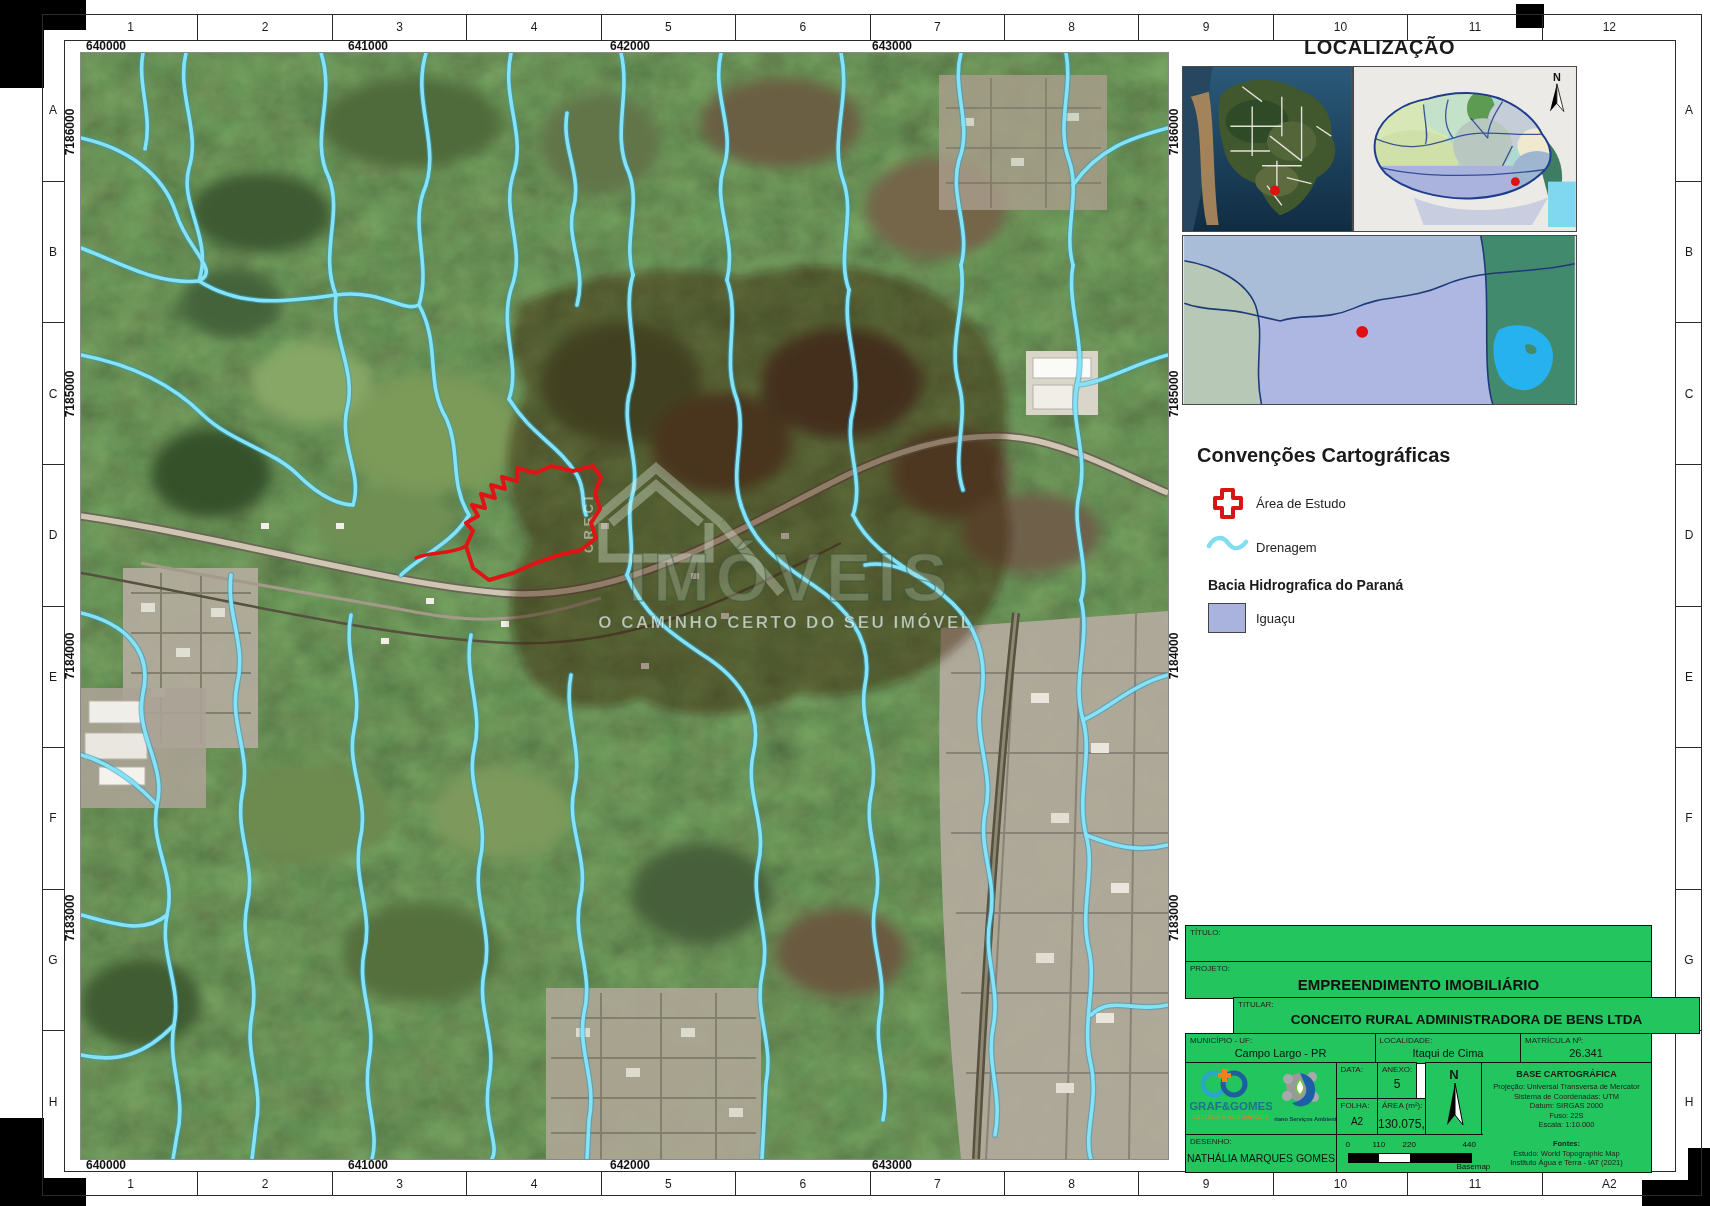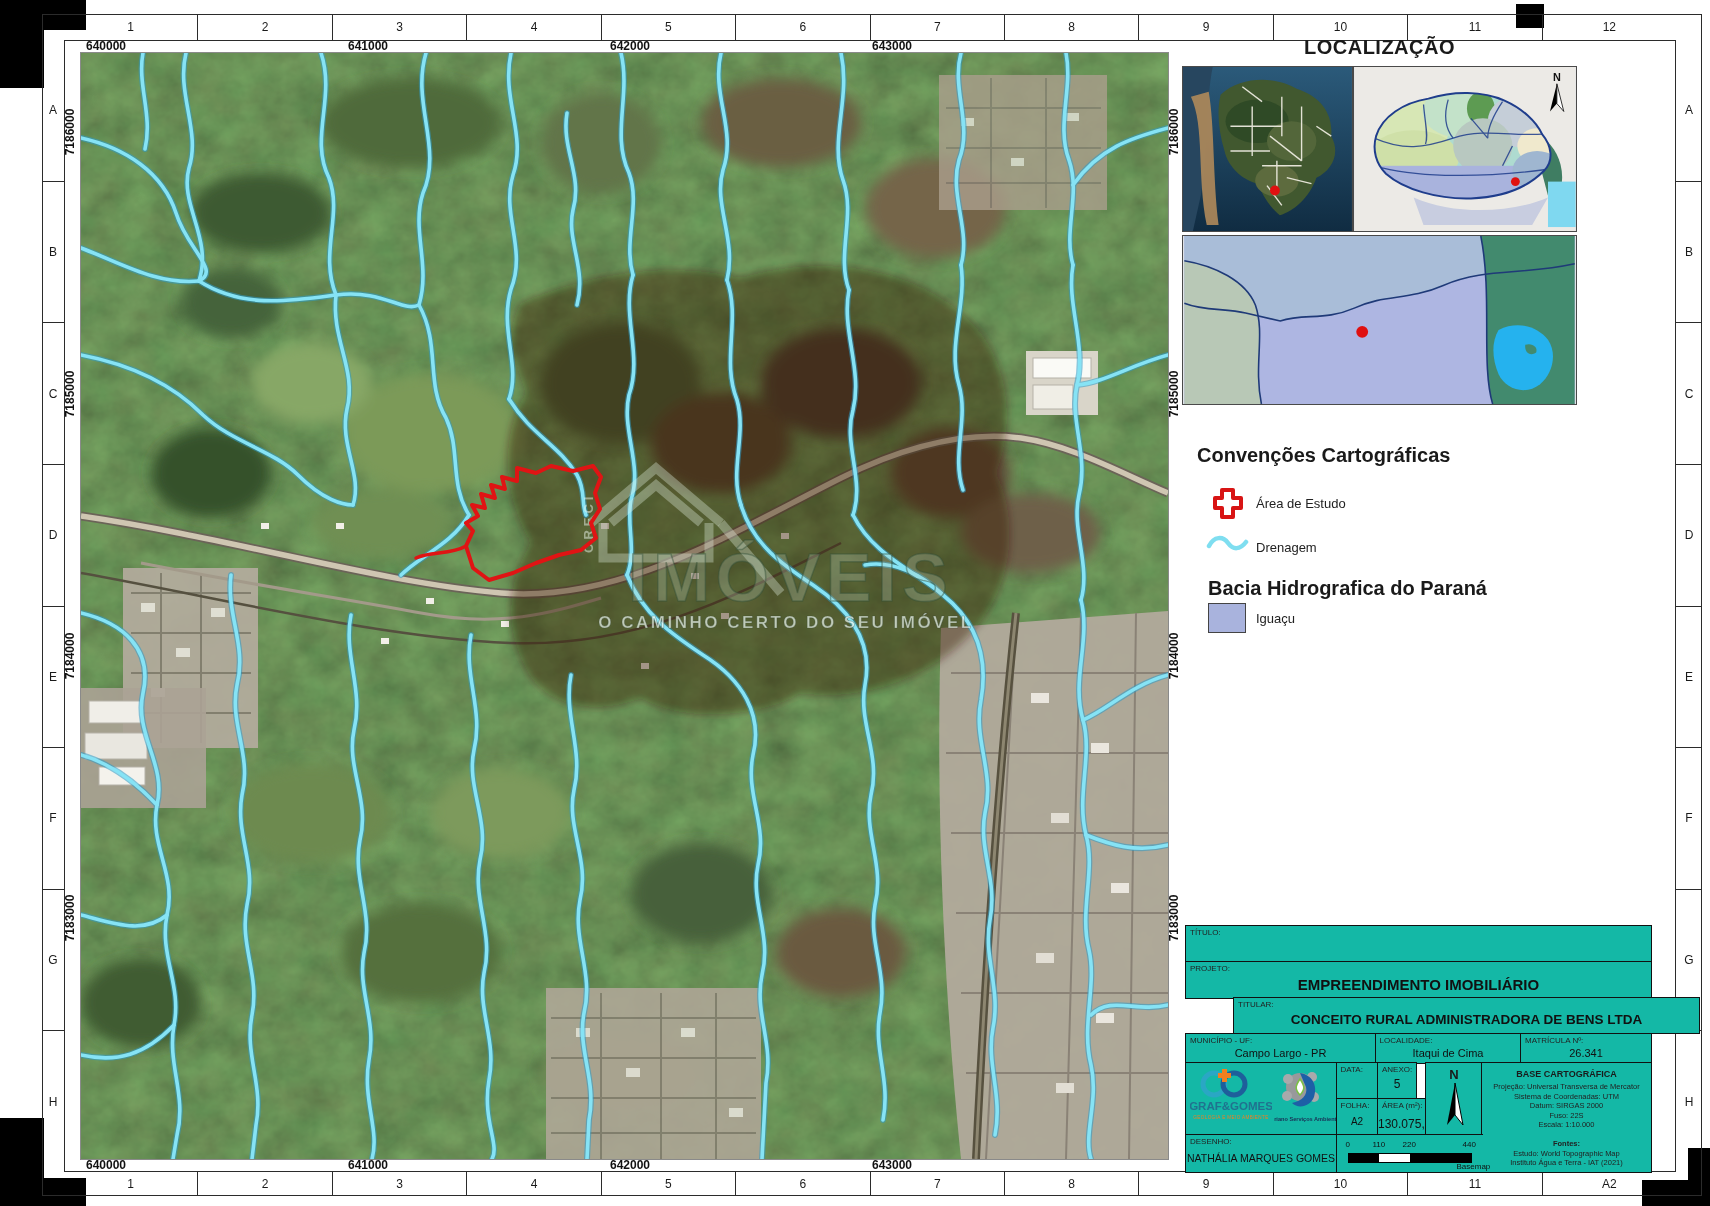--- a/index.html
+++ b/index.html
@@ -13,25 +13,25 @@
   .gband.v{flex-direction:column;}
   .gband.v>div{flex:1;display:flex;align-items:center;justify-content:center;font-size:12px;border-top:1px solid #2b2b2b;box-sizing:border-box;}
   .gband.v>div:first-child{border-top:none;}
   
   .coord{position:absolute;width:84px;text-align:center;font-size:12px;font-weight:bold;color:#111;}
   .vcoord{position:absolute;width:84px;text-align:center;font-size:12px;font-weight:bold;color:#111;transform:rotate(-90deg);}
   
   .panel-title{position:absolute;text-align:center;font-weight:bold;font-size:20px;letter-spacing:.5px;}
   .inset{position:absolute;border:1px solid #4a4a4a;box-sizing:border-box;background:#dfe3e8;}
   .legend-h{position:absolute;font-weight:bold;font-size:20px;}
-  .legend-sh{position:absolute;font-weight:bold;font-size:20px;}
+  .legend-sh{position:absolute;font-weight:bold;font-size:14px;}
   .legend-label{position:absolute;font-size:13px;color:#222;}
   .swatch{position:absolute;box-sizing:border-box;border:1.5px solid #444;}
   
-  .tb{position:absolute;border:1.5px solid #111;box-sizing:border-box;background:#14b8a6;}
+  .tb{position:absolute;border:1.5px solid #111;box-sizing:border-box;background:#22c55e;}
   .tb .lbl{position:absolute;left:4px;top:2px;font-size:8px;color:#222;}
   .tb .val{position:absolute;left:0;right:0;text-align:center;font-weight:bold;color:#111;}
   .smallcell .val{font-weight:normal;}
   .base-lines{position:absolute;left:2px;right:2px;text-align:center;font-size:7.5px;line-height:9.5px;color:#222;}
   .scale-lbl{position:absolute;font-size:8px;color:#111;}
   .cornermark{position:absolute;background:#000;}
 </style>
 </head>
 <body>
 

